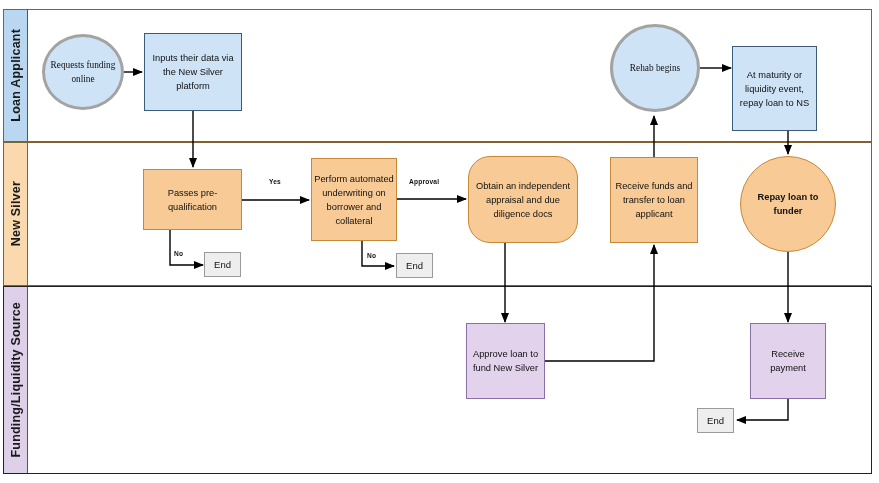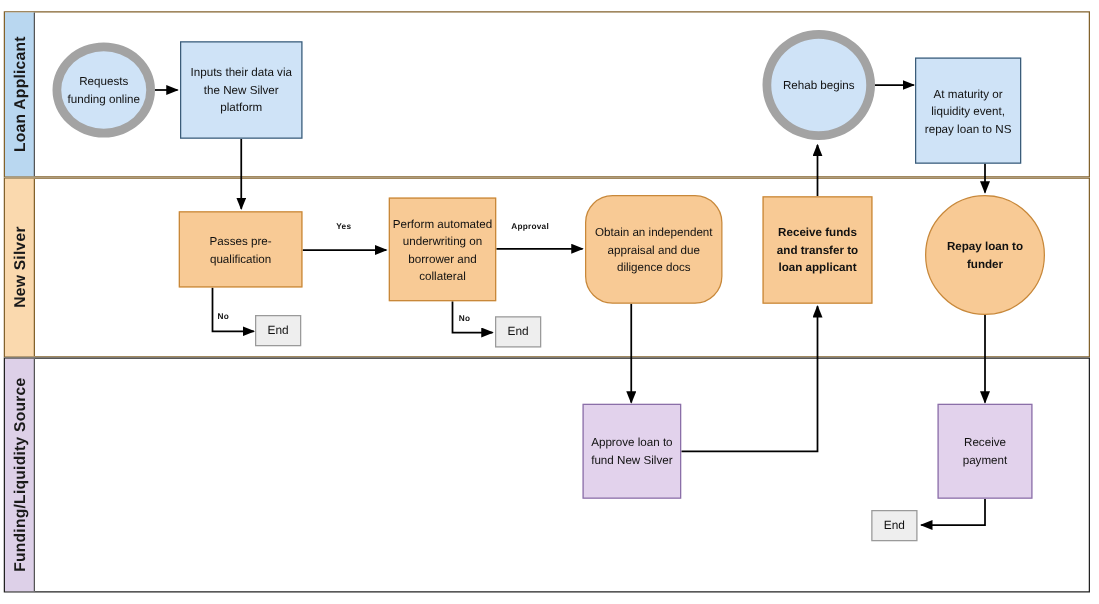--- a/index.html
+++ b/index.html
@@ -19,21 +19,21 @@
   .hdr-a{background:#b9d7f0;border-right:1px solid #555;}
   .hdr-b{background:#fad9ae;border-right:1px solid #82622c;}
   .hdr-c{background:#ddd0e8;border-right:1px solid #555;}
 
   
   .node{position:absolute;box-sizing:border-box;display:flex;align-items:center;
         justify-content:center;text-align:center;font-size:9.3px;line-height:14px;color:#111;padding:2px;}
   .rect{border:1px solid #3b5c79;background:#cfe3f7;}
   .rect-ns{border:1px solid #c8883a;background:#f8ca95;}
   .rect-fl{border:1px solid #8a6fa8;background:#e2d2ec;}
-  .ellipse{border:7px solid #a3a3a3;background:#cfe3f7;border-radius:50%;}
+  .ellipse{border:3px solid #a3a3a3;background:#cfe3f7;border-radius:50%;font-family:Liberation Serif, serif;}
   .circle-ns{border:1px solid #c8883a;background:#f8ca95;border-radius:50%;}
   .endbox{border:1px solid #9a9a9a;background:#eeeeee;font-size:9.5px;}
 
   
   .edges{position:absolute;left:0;top:0;width:879px;height:483px;pointer-events:none;}
   .lbl{position:absolute;font-size:6.6px;color:#111;font-weight:bold;letter-spacing:.2px;}
 </style>
 </head>
 <body>
 
@@ -112,21 +112,21 @@
   <div class="node rect-ns" style="left:143px;top:169px;width:99px;height:61px;">Passes pre-qualification</div>
 
   <div class="node endbox" style="left:204px;top:252px;width:37px;height:25px;">End</div>
 
   <div class="node rect-ns" style="left:311px;top:158px;width:86px;height:83px;">Perform automated underwriting on borrower and collateral</div>
 
   <div class="node endbox" style="left:396px;top:253px;width:37px;height:25px;">End</div>
 
   <div class="node rect-ns" style="left:468px;top:156px;width:110px;height:87px;border-radius:22px;">Obtain an independent appraisal and due diligence docs</div>
 
-  <div class="node rect-ns" style="left:610px;top:157px;width:88px;height:86px;font-weight:bold;">Receive funds and transfer to loan applicant</div>
+  <div class="node rect-ns" style="left:610px;top:157px;width:88px;height:86px;">Receive funds and transfer to loan applicant</div>
 
   <div class="node circle-ns" style="left:740px;top:156px;width:96px;height:96px;font-weight:bold;">Repay loan to funder</div>
 
   <div class="node rect-fl" style="left:466px;top:323px;width:79px;height:76px;">Approve loan to fund New Silver</div>
 
   <div class="node rect-fl" style="left:750px;top:323px;width:76px;height:76px;">Receive payment</div>
 
   <div class="node endbox" style="left:697px;top:408px;width:37px;height:25px;">End</div>
 
 </div>

